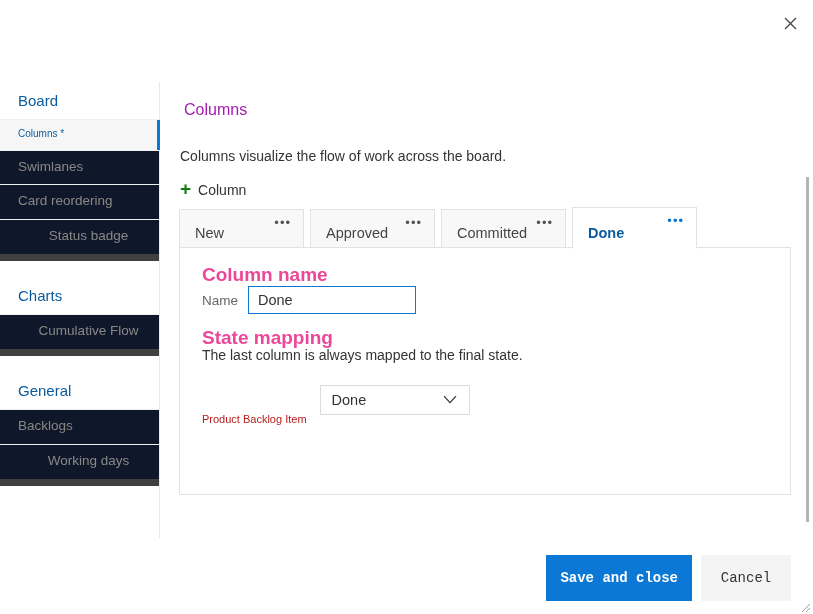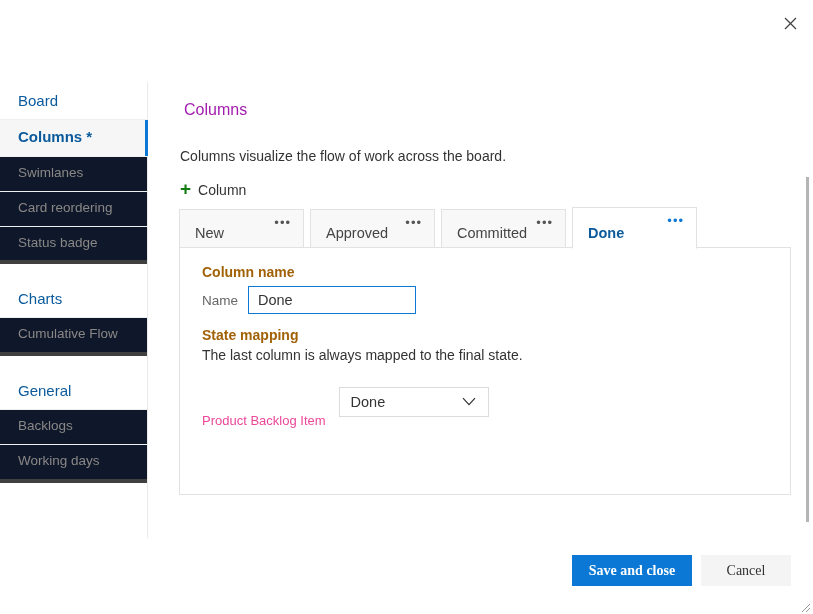--- a/index.html
+++ b/index.html
@@ -57,21 +57,21 @@
     top: 82px;
     right: 0;
     bottom: 76px;
   }
 
   
   #sidebar {
     position: absolute;
     left: 0;
     top: 0;
-    width: 148px;
+    width: 160px;
     bottom: 0;
     border-right: 1px solid #eaeaea;
     box-sizing: border-box;
     background: #ffffff;
   }
   .nav-group { }
   .nav-header {
     font-size: 15px;
     color: #0a5a9c;
     padding: 10px 0 9px 18px;
@@ -81,26 +81,26 @@
     position: relative;
     font-size: 13.5px;
     color: #8a8886;
     padding: 8px 0 9px 18px;
     border-top: 1px solid #eff0f1;
     line-height: 1.25;
     cursor: pointer;
     box-sizing: border-box;
     background: #0f172a;
   }
-  .nav-item:last-child { border-bottom: 4px solid #404040; }
+  .nav-item:last-child { border-bottom: 7px solid #404040; text-align: center; }
   .nav-item.selected {
     background: #f6f6f6;
     color: #0a5a9c;
-    font-weight: bold;
-    font-size: 15px;
+    font-weight: normal;
+    font-size: 10px;
   }
   .nav-item.selected::after {
     content: "";
     position: absolute;
     right: -1px;
     top: 0;
     bottom: 0;
     width: 3px;
     background: #0a78d4;
   }
@@ -212,23 +212,23 @@
     top: 165px;
     right: 22px;
     height: 248px;
     border: 1px solid #e2e2e2;
     background: #ffffff;
     box-sizing: border-box;
   }
 
   .field-group-title {
     position: absolute;
-    font-size: 14px;
+    font-size: 19px;
     font-weight: bold;
-    color: #a16207;
+    color: #ec4899;
     line-height: 1;
   }
   #colname-title { left: 22px; top: 17px; }
   #statemap-title { left: 22px; top: 80px; }
   #statemap-desc {
     position: absolute;
     left: 22px;
     top: 100px;
     font-size: 14px;
     color: #333333;
@@ -261,22 +261,22 @@
   }
 
   #mapping-row {
     position: absolute;
     left: 22px;
     top: 127px;
     display: flex;
     align-items: center;
   }
   #mapping-row .row-label {
-    font-size: 13px;
-    color: #ec4899;
+    font-size: 11px;
+    color: #b91c1c;
     margin-right: 13px;
     margin-top: 38px;
   }
   .select-box {
     position: relative;
     width: 150px;
     height: 30px;
     border: 1px solid #dcdcdc;
     background: #ffffff;
     box-sizing: border-box;
@@ -323,24 +323,24 @@
     background: #ffffff;
   }
   #btn-row {
     position: absolute;
     right: 22px;
     top: 17px;
     display: flex;
     gap: 9px;
   }
   .btn {
-    height: 31px;
+    height: 46px;
     min-width: 120px;
     border: none;
-    font-family: Liberation Serif, serif;
+    font-family: Liberation Mono, monospace;
     font-size: 14px;
     cursor: pointer;
     padding: 0 14px;
   }
   .btn.primary {
     background: #0a78d4;
     color: #ffffff;
     font-weight: bold;
   }
   .btn.secondary {

